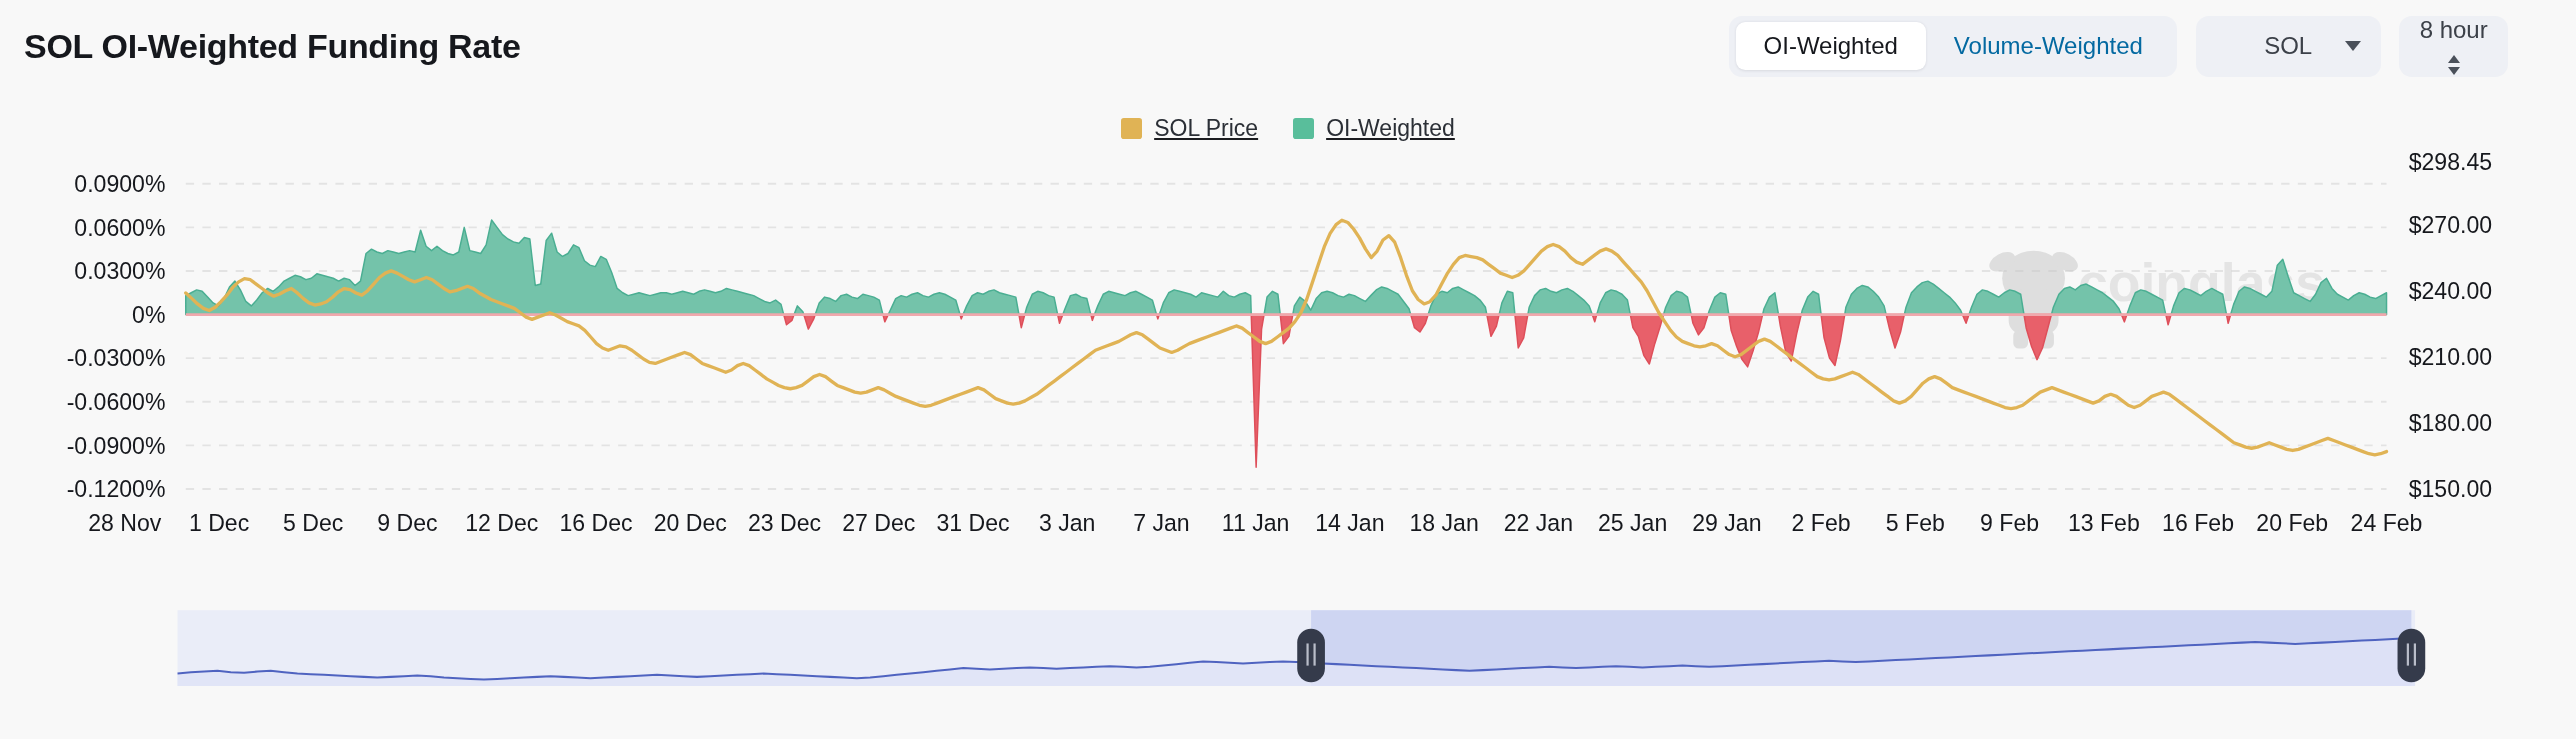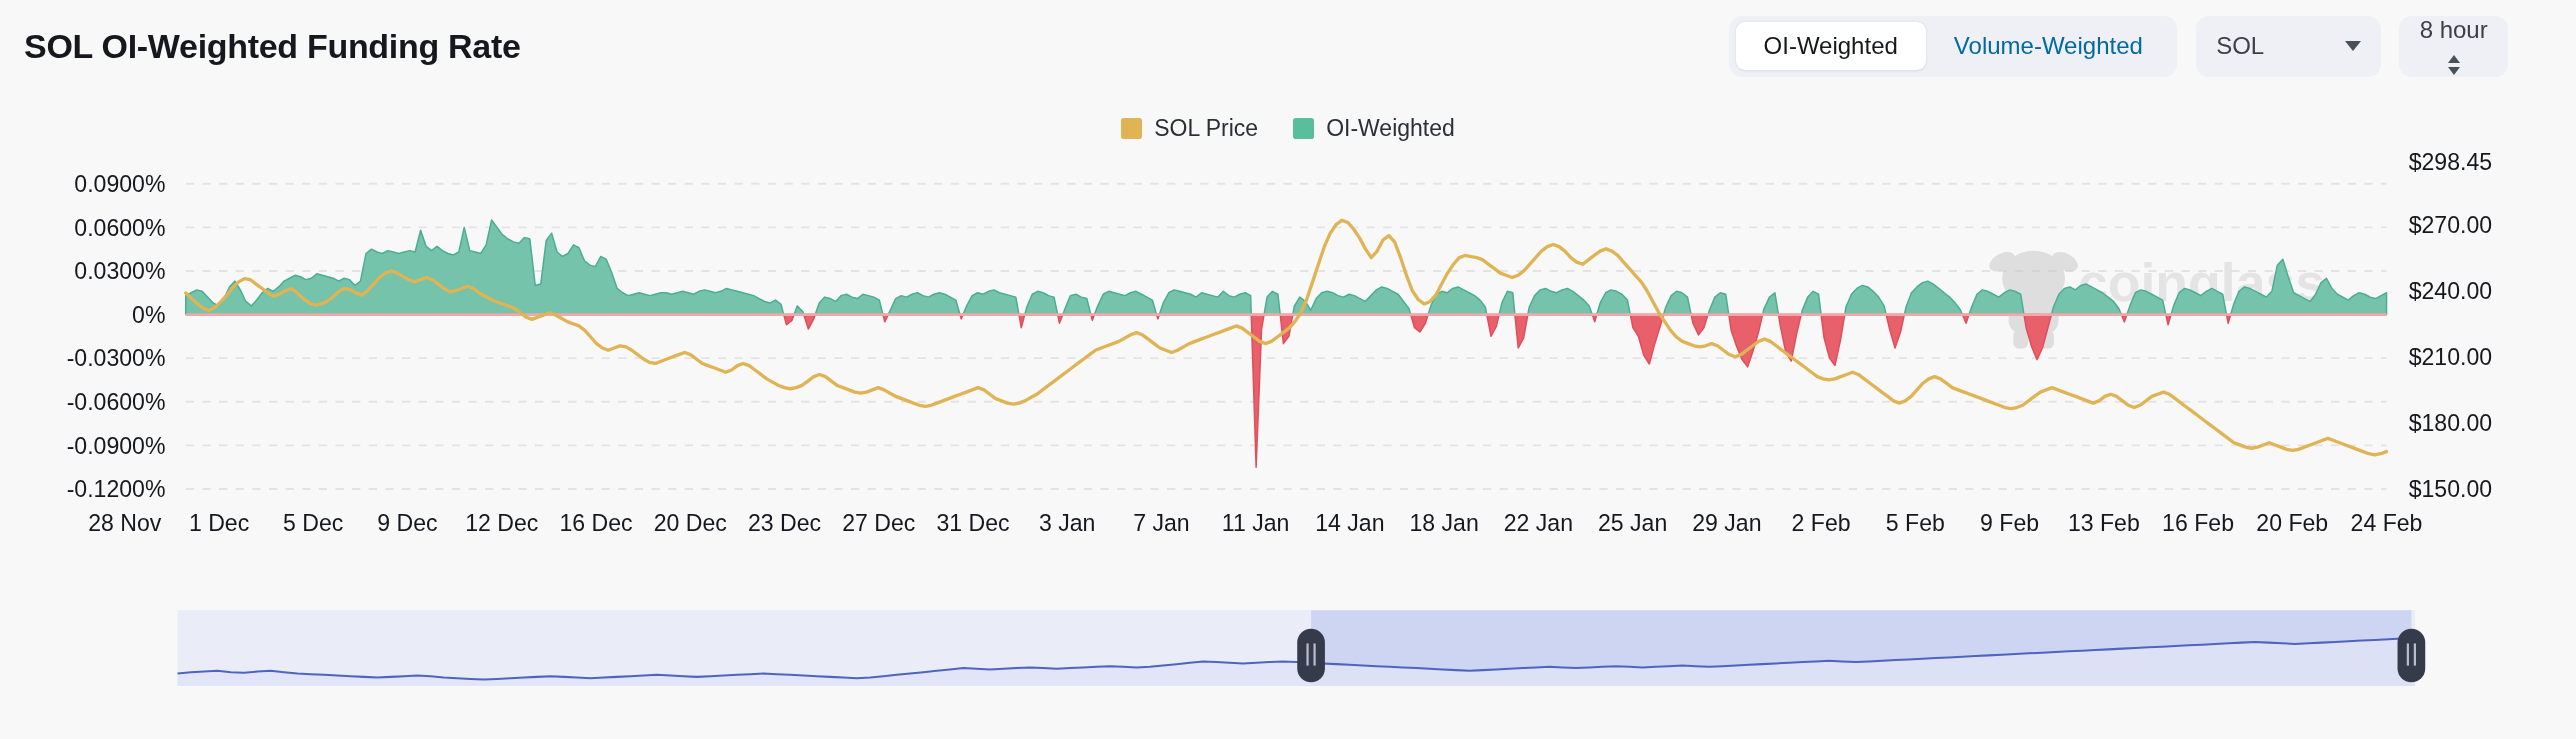--- a/index.html
+++ b/index.html
@@ -76,20 +76,21 @@
     border-radius: 13px;
     height: 61px;
     width: 185px;
     padding: 0 20.3px;
     box-sizing: border-box;
     cursor: pointer;
   }
   .select-box .label {
     font-size: 24px;
     color: #3c4149;
+    margin-left: 48px;
   }
   .caret-down {
     width: 0; height: 0;
     border-left: 8.3px solid transparent;
     border-right: 8.3px solid transparent;
     border-top: 10.2px solid #4a505a;
   }
   .stepper-box {
     display: flex;
     align-items: center;
@@ -126,20 +127,21 @@
   
   .legend {
     position: absolute;
     top: 115px;
     left: 0;
     width: 2576px;
     display: flex;
     justify-content: center;
     align-items: center;
     gap: 35px;
+    text-decoration: underline;
   }
   .legend-item {
     display: flex;
     align-items: center;
     gap: 12px;
     cursor: pointer;
   }
   .legend-swatch {
     width: 21px;
     height: 21px;

